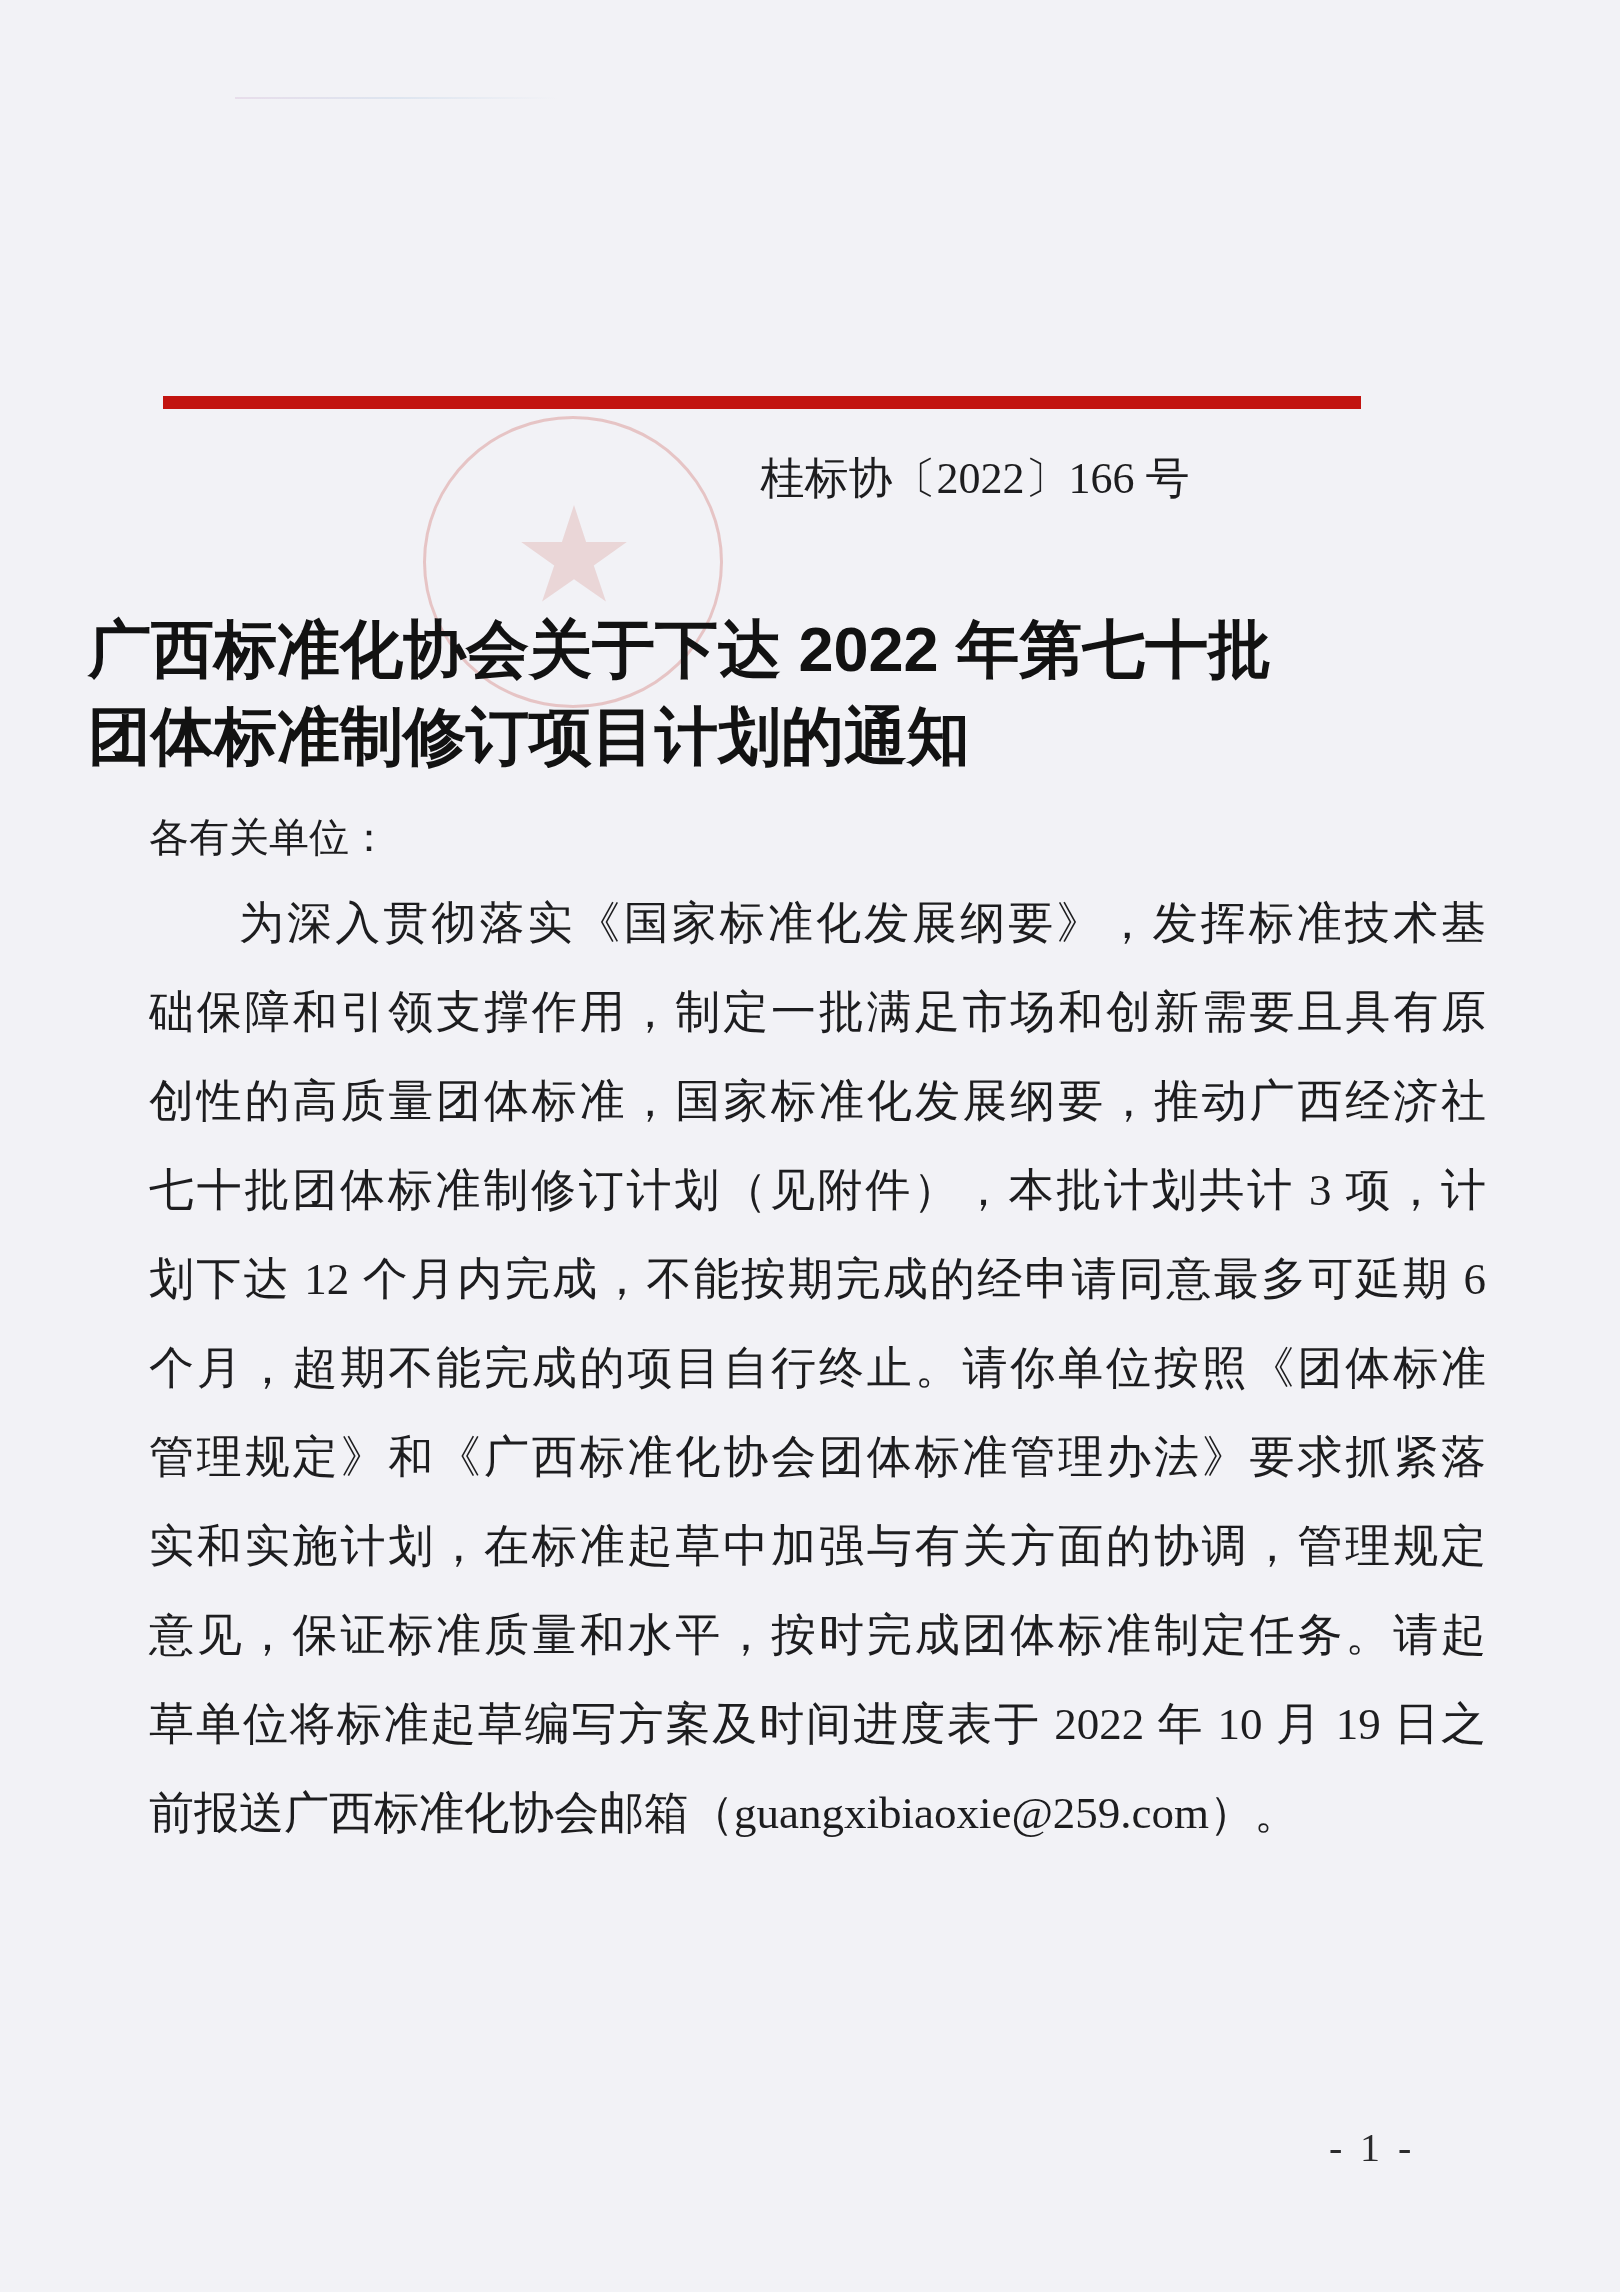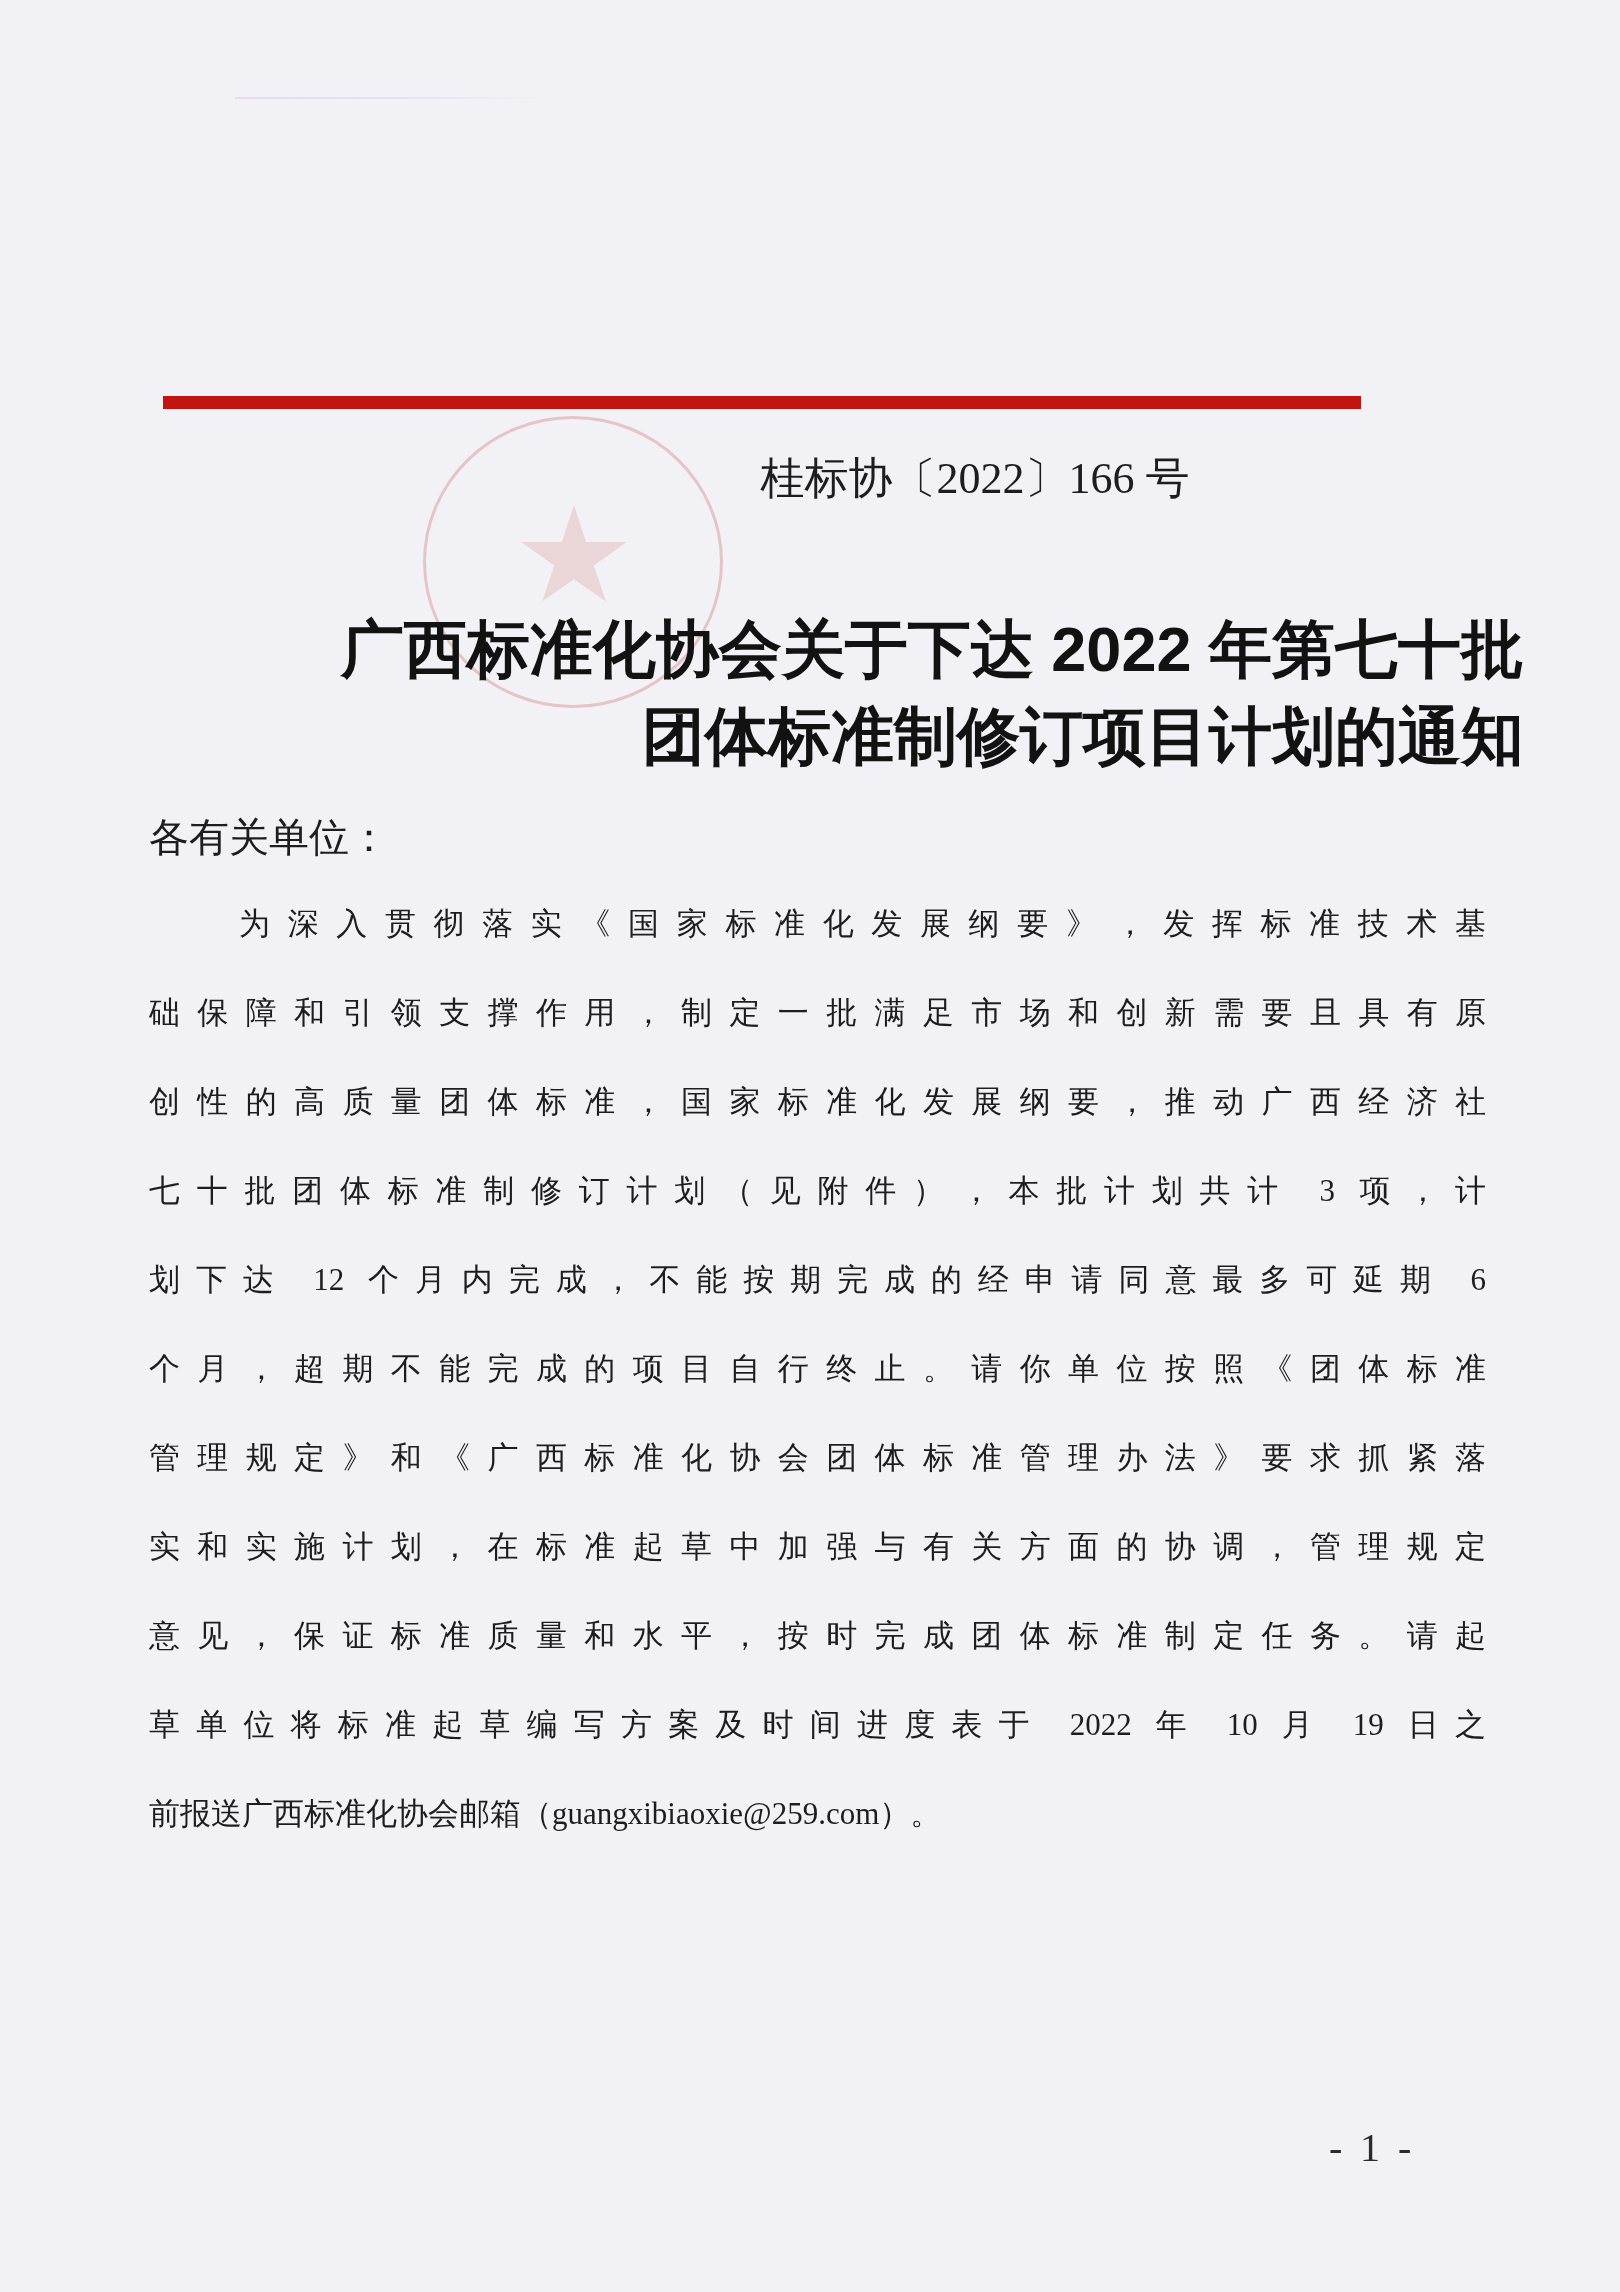--- a/index.html
+++ b/index.html
@@ -76,44 +76,44 @@
     width: 774px;
     text-align: center;
     font-size: 44px;
     line-height: 59px;
     color: #1d1d1f;
     z-index: 1;
   }
   .doc-title {
     position: absolute;
     top: 606px;
-    left: 80px;
+    left: 88px;
     width: 1444px;
-    text-align: right;
+    text-align: left;
     font-family: "Liberation Sans", sans-serif;
     font-weight: 700;
     font-size: 63px;
     line-height: 87px;
     color: #121212;
     z-index: 1;
   }
   .salutation {
     position: absolute;
     top: 808px;
     left: 149px;
     font-size: 40px;
     line-height: 59px;
     z-index: 1;
   }
   .body-block {
     position: absolute;
     top: 879px;
     left: 149px;
     width: 1337px;
-    font-size: 31px;
+    font-size: 45px;
     z-index: 1;
   }
   .body-line {
     height: 89px;
     line-height: 89px;
     text-align: justify;
     text-align-last: justify;
     white-space: nowrap;
   }
   .body-line.indent { text-indent: 90px; }

